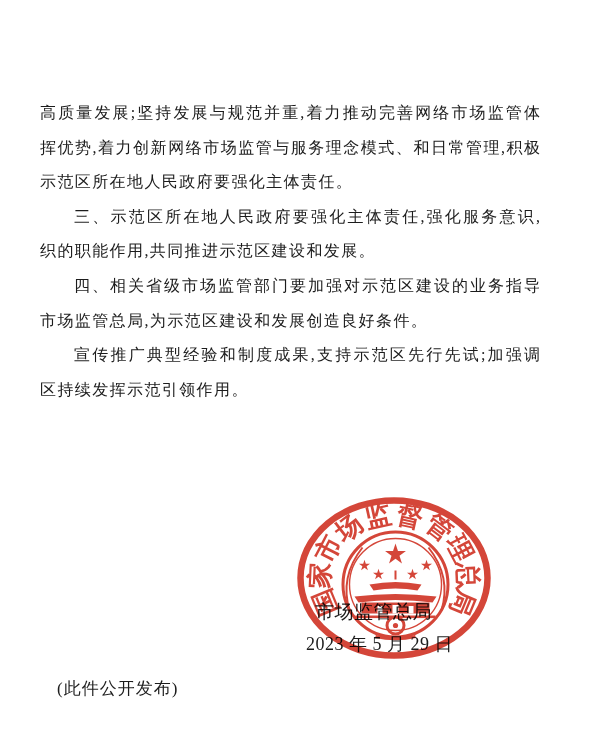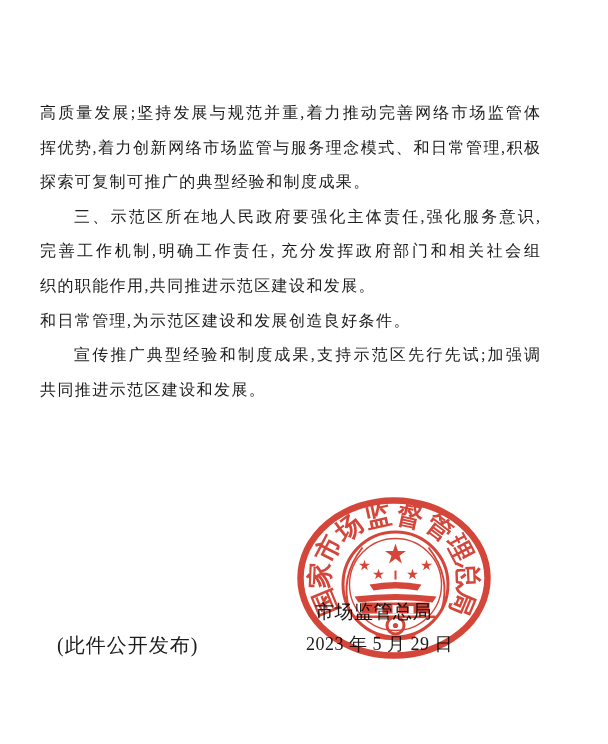--- a/index.html
+++ b/index.html
@@ -50,22 +50,22 @@
     left: 306px;
     top: 632px;
     font-size: 18px;
     letter-spacing: 0.5px;
     color: var(--ink, #1c1c1c);
     white-space: nowrap;
   }
   .footnote {
     position: absolute;
     left: 57px;
-    top: 632px;
-    font-size: 20px;
+    top: 677px;
+    font-size: 17px;
     letter-spacing: 1px;
     color: var(--ink, #1c1c1c);
     white-space: nowrap;
   }
   .seal {
     position: absolute;
     left: 293px;
     top: 487px;
     width: 202px;
     height: 182px;
@@ -84,27 +84,27 @@
   }
 </style>
 </head>
 <body>
 
 <div class="page">
 
   <div class="text-block">
       <div class="line">高质量发展;坚持发展与规范并重,着力推动完善网络市场监管体</div>
       <div class="line">挥优势,着力创新网络市场监管与服务理念模式、和日常管理,积极</div>
-      <div class="line end">探索可复制可推广的典型经验和制度成果。</div>
+      <div class="line end">示范区所在地人民政府要强化主体责任。</div>
       <div class="line indent">三、示范区所在地人民政府要强化主体责任,强化服务意识,</div>
-      <div class="line">完善工作机制,明确工作责任, 充分发挥政府部门和相关社会组</div>
       <div class="line end">织的职能作用,共同推进示范区建设和发展。</div>
-      <div class="line end">和日常管理,为示范区建设和发展创造良好条件。</div>
+      <div class="line indent">四、相关省级市场监管部门要加强对示范区建设的业务指导</div>
+      <div class="line end">市场监管总局,为示范区建设和发展创造良好条件。</div>
       <div class="line indent">宣传推广典型经验和制度成果,支持示范区先行先试;加强调</div>
-      <div class="line end">共同推进示范区建设和发展。</div>
+      <div class="line end">区持续发挥示范引领作用。</div>
     </div>
 
   <div class="signature">市场监管总局</div>
 
   <div class="date">2023 年 5 月 29 日</div>
 
   <div class="footnote">(此件公开发布)</div>
 
   <svg class="seal" viewBox="-101 -91 202 182" xmlns="http://www.w3.org/2000/svg">
 

